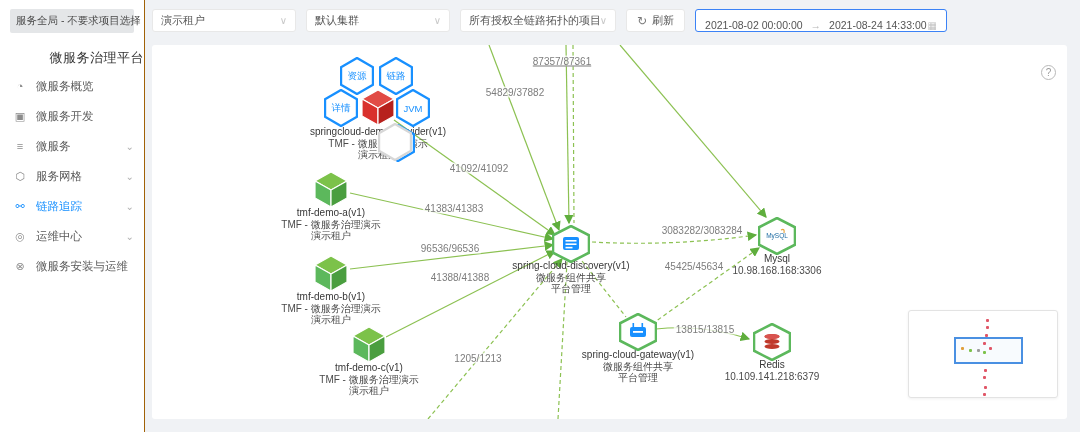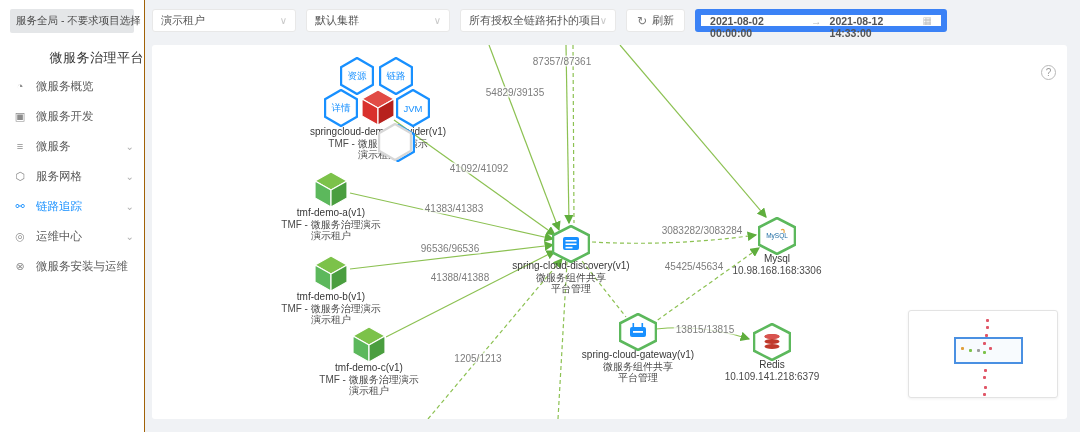--- a/index.html
+++ b/index.html
@@ -23,22 +23,22 @@
   
   .toolbar { position:absolute; left:152px; top:9px; height:24px; display:flex; gap:10px; }
   .tb-select { width:144px; height:23px; background:#fff; border:1px solid #e8e8e8;
     border-radius:3px; display:flex; align-items:center; padding:0 8px; font-size:11px; color:#555; }
   .tb-select .sel-label { flex:1; white-space:nowrap; overflow:hidden; }
   .tb-select .sel-caret { color:#c8c8c8; font-size:10px; }
   .tb-select.wide { width:156px; }
   .tb-btn { height:23px; background:#fff; border:1px solid #e8e8e8; border-radius:3px;
     display:flex; align-items:center; padding:0 10px; font-size:11px; color:#555; cursor:pointer; }
   .tb-btn .refresh-glyph { color:#7a7a7a; margin-right:5px; font-size:12px; }
-  .tb-daterange { width:252px; height:23px; background:#fff; border:6px solid #3b82f6;
-    border-radius:3px; display:flex; align-items:flex-start; padding:0 9px; font-size:10.5px; color:#555;font-weight:bold; }
+  .tb-daterange { width:252px; height:23px; background:#fff; border:1px solid #3b82f6;
+    border-radius:3px; display:flex; align-items:flex-end; padding:0 9px; font-size:10.5px; color:#555; }
   .tb-daterange .date-arrow { color:#b5b5b5; margin:0 8px; }
   .tb-daterange .cal-icon { margin-left:auto; color:#c0c0c0; font-size:10px; }
 
   
   .canvas { position:absolute; left:152px; top:45px; width:915px; height:374px;
     background:#ffffff; border-radius:3px; overflow:hidden; }
   .edges-svg { position:absolute; left:0; top:0; }
   .edge-label { position:absolute; transform:translate(-50%,-50%); font-size:10px;
     color:#7d7d7d; white-space:nowrap; background:rgba(255,255,255,.75); padding:0 2px; }
   .gnode { position:absolute; transform:translate(-50%,-50%); }
@@ -116,21 +116,21 @@
           <span class="sel-caret">∨</span>
         </div>
       </div>
     <div class="tb-btn">
       <span class="refresh-glyph">↻</span>
       <span>刷新</span>
     </div>
     <div class="tb-daterange">
       <span>2021-08-02 00:00:00</span>
       <span class="date-arrow">→</span>
-      <span>2021-08-12 14:33:00</span>
+      <span>2021-08-24 14:33:00</span>
       <span class="cal-icon">▦</span>
     </div>
   </div>
 
   <div class="canvas">
     <svg class="edges-svg" width="915" height="374">
       <defs>
         <marker id="arrow-g" markerWidth="9" markerHeight="8" refX="7" refY="4" orient="auto">
           <path d="M0,0 L8,4 L0,8 Z" fill="#5fae3d"></path>
         </marker>
@@ -146,22 +146,22 @@
           <path d="M234,292 L403,206" fill="none" stroke="#8cc152" stroke-width="1.2" marker-end="url(#arrow-g)"></path>
           <path d="M276,374 L410,214" fill="none" stroke="#8cc152" stroke-width="1.2" stroke-dasharray="4 3" marker-end="url(#arrow-g)"></path>
           <path d="M406,374 L415,217" fill="none" stroke="#8cc152" stroke-width="1.2" stroke-dasharray="4 3"></path>
           <path d="M440,197 Q522,201.5 604,190" fill="none" stroke="#8cc152" stroke-width="1.2" stroke-dasharray="4 3" marker-end="url(#arrow-g)"></path>
           <path d="M500,279 L607,203" fill="none" stroke="#8cc152" stroke-width="1.2" stroke-dasharray="4 3" marker-end="url(#arrow-g)"></path>
           <path d="M430,216 L474,272" fill="none" stroke="#8cc152" stroke-width="1.2" stroke-dasharray="4 3"></path>
           <path d="M504,284 Q550.5,279 597,294" fill="none" stroke="#8cc152" stroke-width="1.2" marker-end="url(#arrow-g)"></path>
         </g>
     </svg>
     <div id="edge-labels">
-        <span class="edge-label" style="left: 410px; top: 16px;">87357/87361</span>
-        <span class="edge-label" style="left: 363px; top: 47px;">54829/39135</span>
+        <span class="edge-label" style="left: 410px; top: 16px; text-decoration: underline;">87357/87361</span>
+        <span class="edge-label" style="left: 363px; top: 47px;">54829/37882</span>
         <span class="edge-label" style="left: 327px; top: 123px;">41092/41092</span>
         <span class="edge-label" style="left: 302px; top: 163px;">41383/41383</span>
         <span class="edge-label" style="left: 298px; top: 203px;">96536/96536</span>
         <span class="edge-label" style="left: 308px; top: 232px;">41388/41388</span>
         <span class="edge-label" style="left: 326px; top: 313px;">1205/1213</span>
         <span class="edge-label" style="left: 522px; top: 185px; margin-left: 28px;">3083282/3083284</span>
         <span class="edge-label" style="left: 542px; top: 221px;">45425/45634</span>
         <span class="edge-label" style="left: 553px; top: 284px;">13815/13815</span>
       </div>
     <div id="node-layer">

